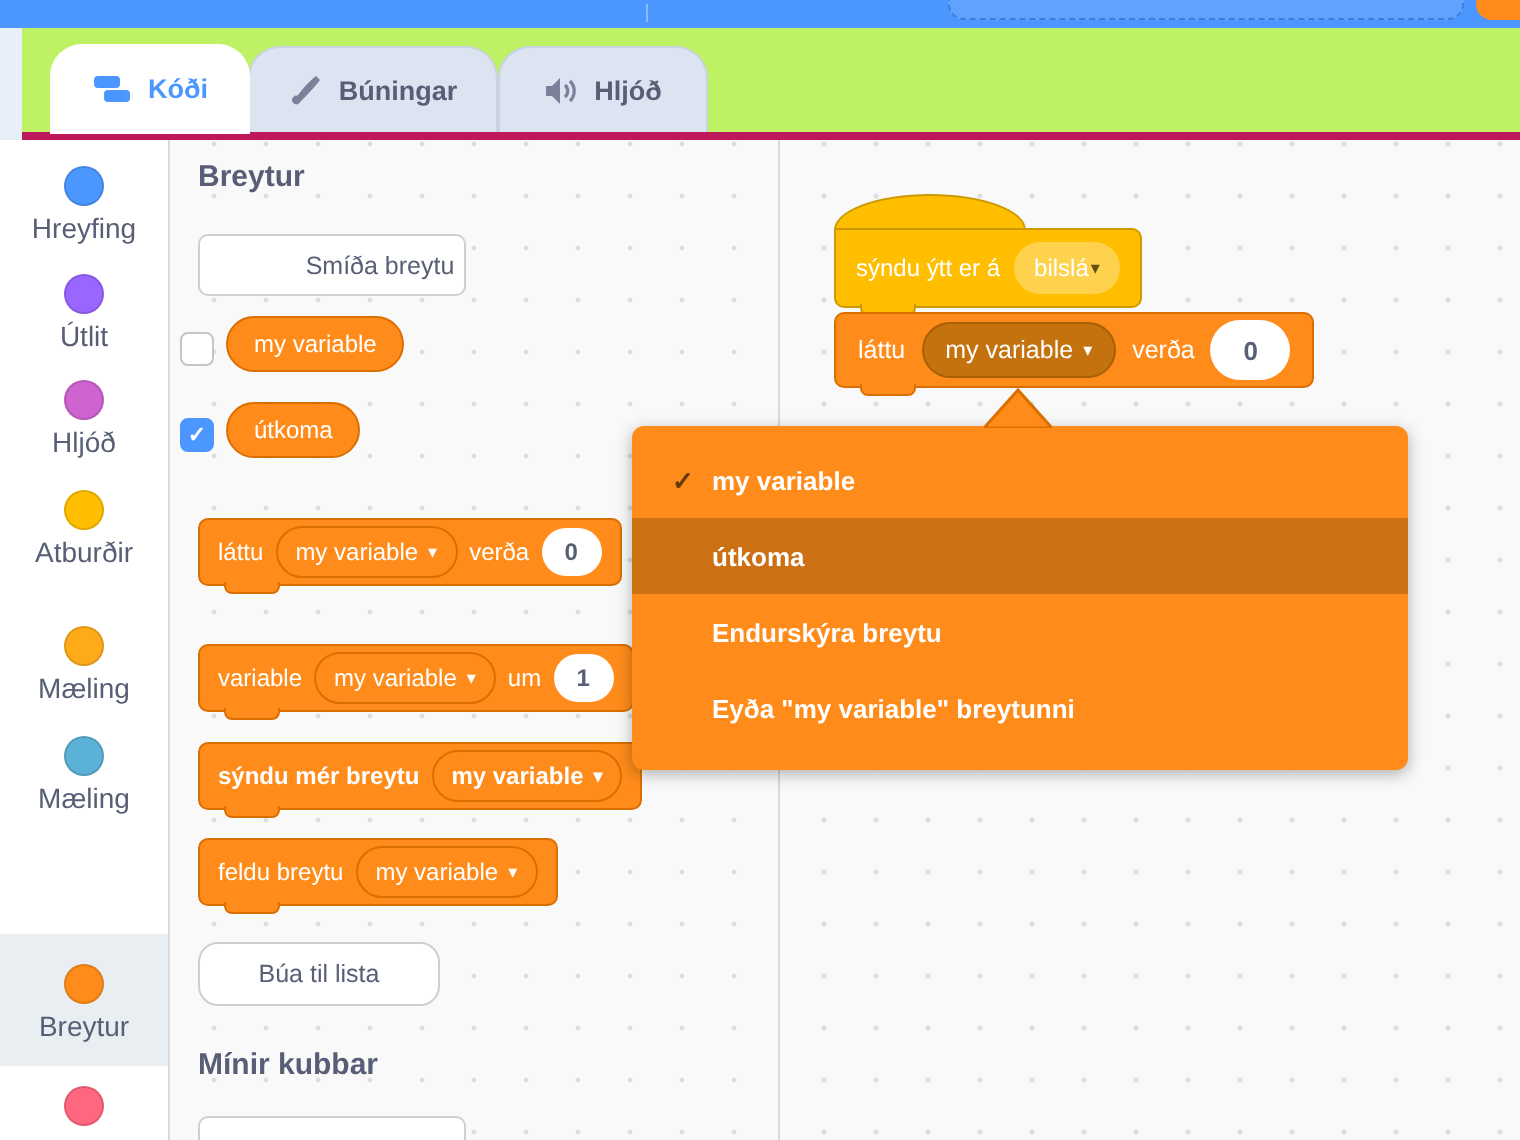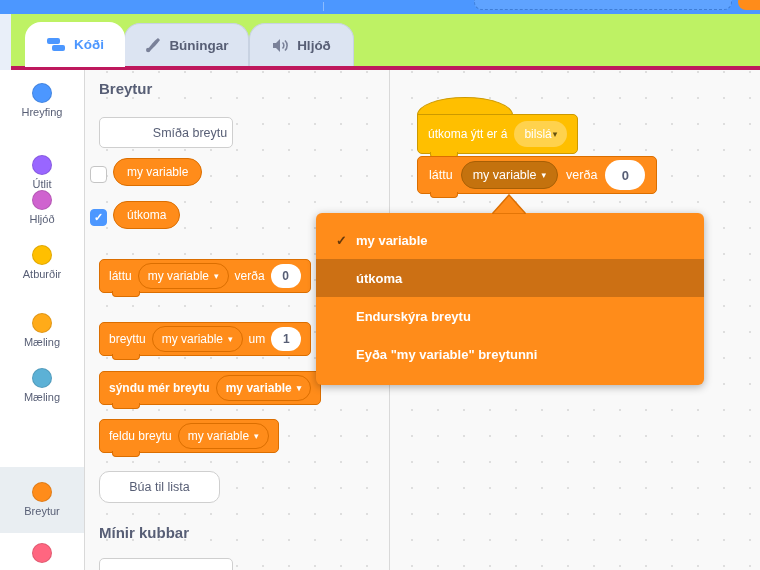--- a/index.html
+++ b/index.html
@@ -25,21 +25,21 @@
         background-size:26px 26px;background-position:9px 15px;}
   .sidebar{position:absolute;left:0;top:70px;width:85px;height:500px;background:#FFFFFF;
            border-right:1px solid #D9D9D9;box-sizing:border-box;}
   .palette{position:absolute;left:85px;top:70px;width:305px;height:500px;
            border-right:1px solid #D9D9D9;box-sizing:border-box;}
   .scriptarea{position:absolute;left:390px;top:70px;width:370px;height:500px;}
   
   .cat{position:absolute;left:0;width:84px;text-align:center;padding-top:15px;height:45px;}
   .cat.selected{background:#E9EEF2;height:51px;}
   .cat .dot{width:20px;height:20px;border-radius:50%;margin:0 auto;border:1px solid rgba(0,0,0,.12);box-sizing:border-box;}
-  .cat .lbl{display:block;margin-top:3px;font-size:11px;color:#575E75;}
+  .cat .lbl{display:block;margin-top:3px;font-size:14px;color:#575E75;}
   
   .pal-header{position:absolute;font-size:15px;font-weight:bold;color:#575E75;}
   .pal-btn{position:absolute;background:#FFFFFF;border:1px solid #CFCFCF;border-radius:5px;
            color:#575E75;font-size:12.5px;display:flex;align-items:center;justify-content:center;box-sizing:border-box;}
   .chk{position:absolute;width:17px;height:17px;border-radius:4px;background:#FFF;
        border:1px solid #C5C5C5;box-sizing:border-box;display:flex;align-items:center;justify-content:center;}
   .chk.checked{background:#4C97FF;border-color:#4C97FF;color:#FFF;font-size:11px;font-weight:bold;}
   .pill{position:absolute;height:28px;border-radius:14px;background:#FF8C1A;border:1px solid #DB6E00;
         color:#FFF;font-size:12px;font-weight:500;display:inline-flex;align-items:center;padding:0 13px;box-sizing:border-box;}
   .sblock{position:absolute;height:34px;background:#FF8C1A;border:1px solid #DB6E00;border-radius:5px;
@@ -112,21 +112,21 @@
   </div>
 
   <div class="sidebar"></div>
   <div class="palette dots"></div>
   <div class="scriptarea dots"></div>
 
   <div class="cat" style="top:68px;">
     <div class="dot" style="background-color: rgb(76, 151, 255);"></div>
     <span class="lbl">Hreyfing</span>
   </div>
-  <div class="cat" style="top:140px;">
+  <div class="cat" style="top:122px;">
     <div class="dot" style="background-color: rgb(153, 102, 255);"></div>
     <span class="lbl">Útlit</span>
   </div>
   <div class="cat" style="top:175px;">
     <div class="dot" style="background-color: rgb(207, 99, 207);"></div>
     <span class="lbl">Hljóð</span>
   </div>
   <div class="cat" style="top:230px;">
     <div class="dot" style="background-color: rgb(255, 191, 0);"></div>
     <span class="lbl">Atburðir</span>
@@ -164,21 +164,21 @@
     <span>láttu</span>
     <span class="dd">
       <span>my variable</span>
       <span class="caret">▾</span>
     </span>
     <span>verða</span>
     <span class="oval">0</span>
   </div>
 
   <div class="sblock" style="left:99px;top:322px;">
-    <span>breyttu</span>
+    <span>variable</span>
     <span class="dd">
       <span>my variable</span>
       <span class="caret">▾</span>
     </span>
     <span>um</span>
     <span class="oval">1</span>
   </div>
 
   <div class="sblock" style="left:99px;top:371px;font-weight:bold;">
     <span>sýndu mér breytu</span>
@@ -197,21 +197,21 @@
   </div>
 
   <div class="pal-btn" style="left:99px;top:471px;width:121px;height:32px;border-radius:10px;">Búa til lista</div>
 
   <div class="pal-header" style="left:99px;top:524px;">Mínir kubbar</div>
 
   <div class="pal-btn" style="left:99px;top:558px;width:134px;height:20px;border-radius:5px 5px 0 0;"></div>
 
   <div class="hat-dome"></div>
   <div class="hat-body">
-    <span>útkoma ýtt er á</span>
+    <span>sýndu ýtt er á</span>
     <span class="hat-dd">
       <span>bilslá</span>
       <span class="caret">▾</span>
     </span>
   </div>
 
   <div class="sblock set-block">
     <span>láttu</span>
     <span class="dd open">
       <span>my variable</span>

